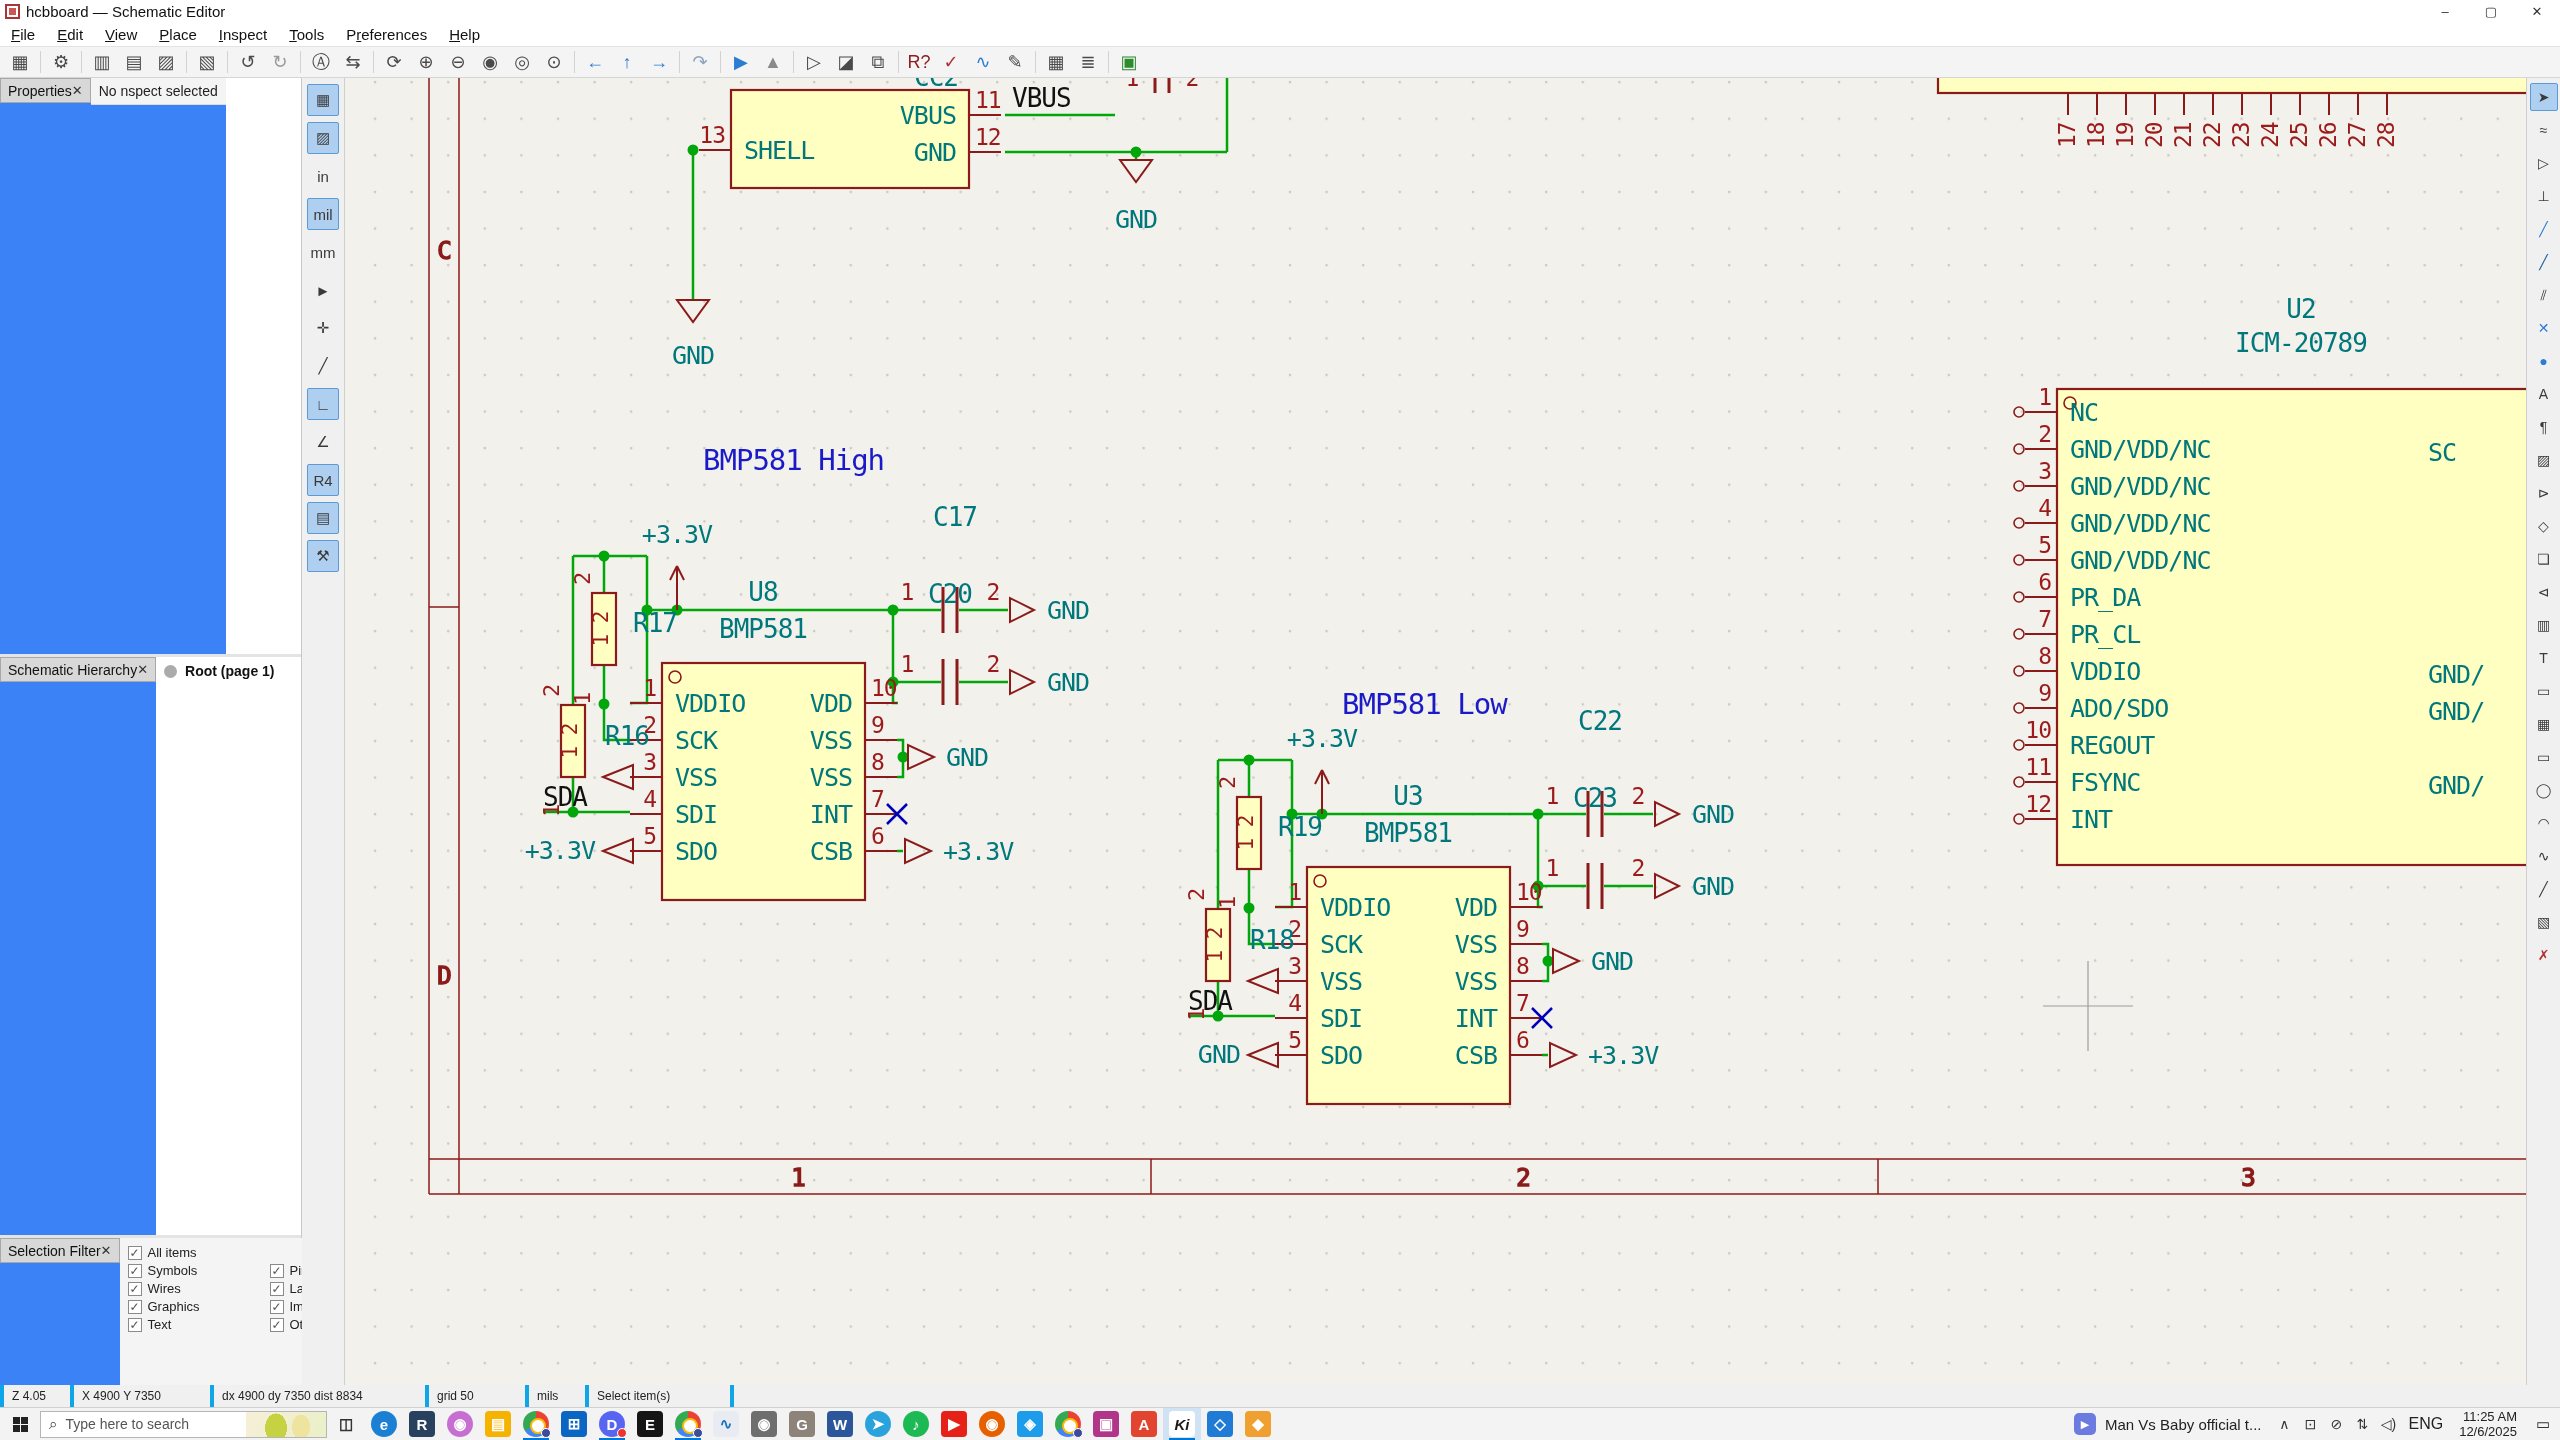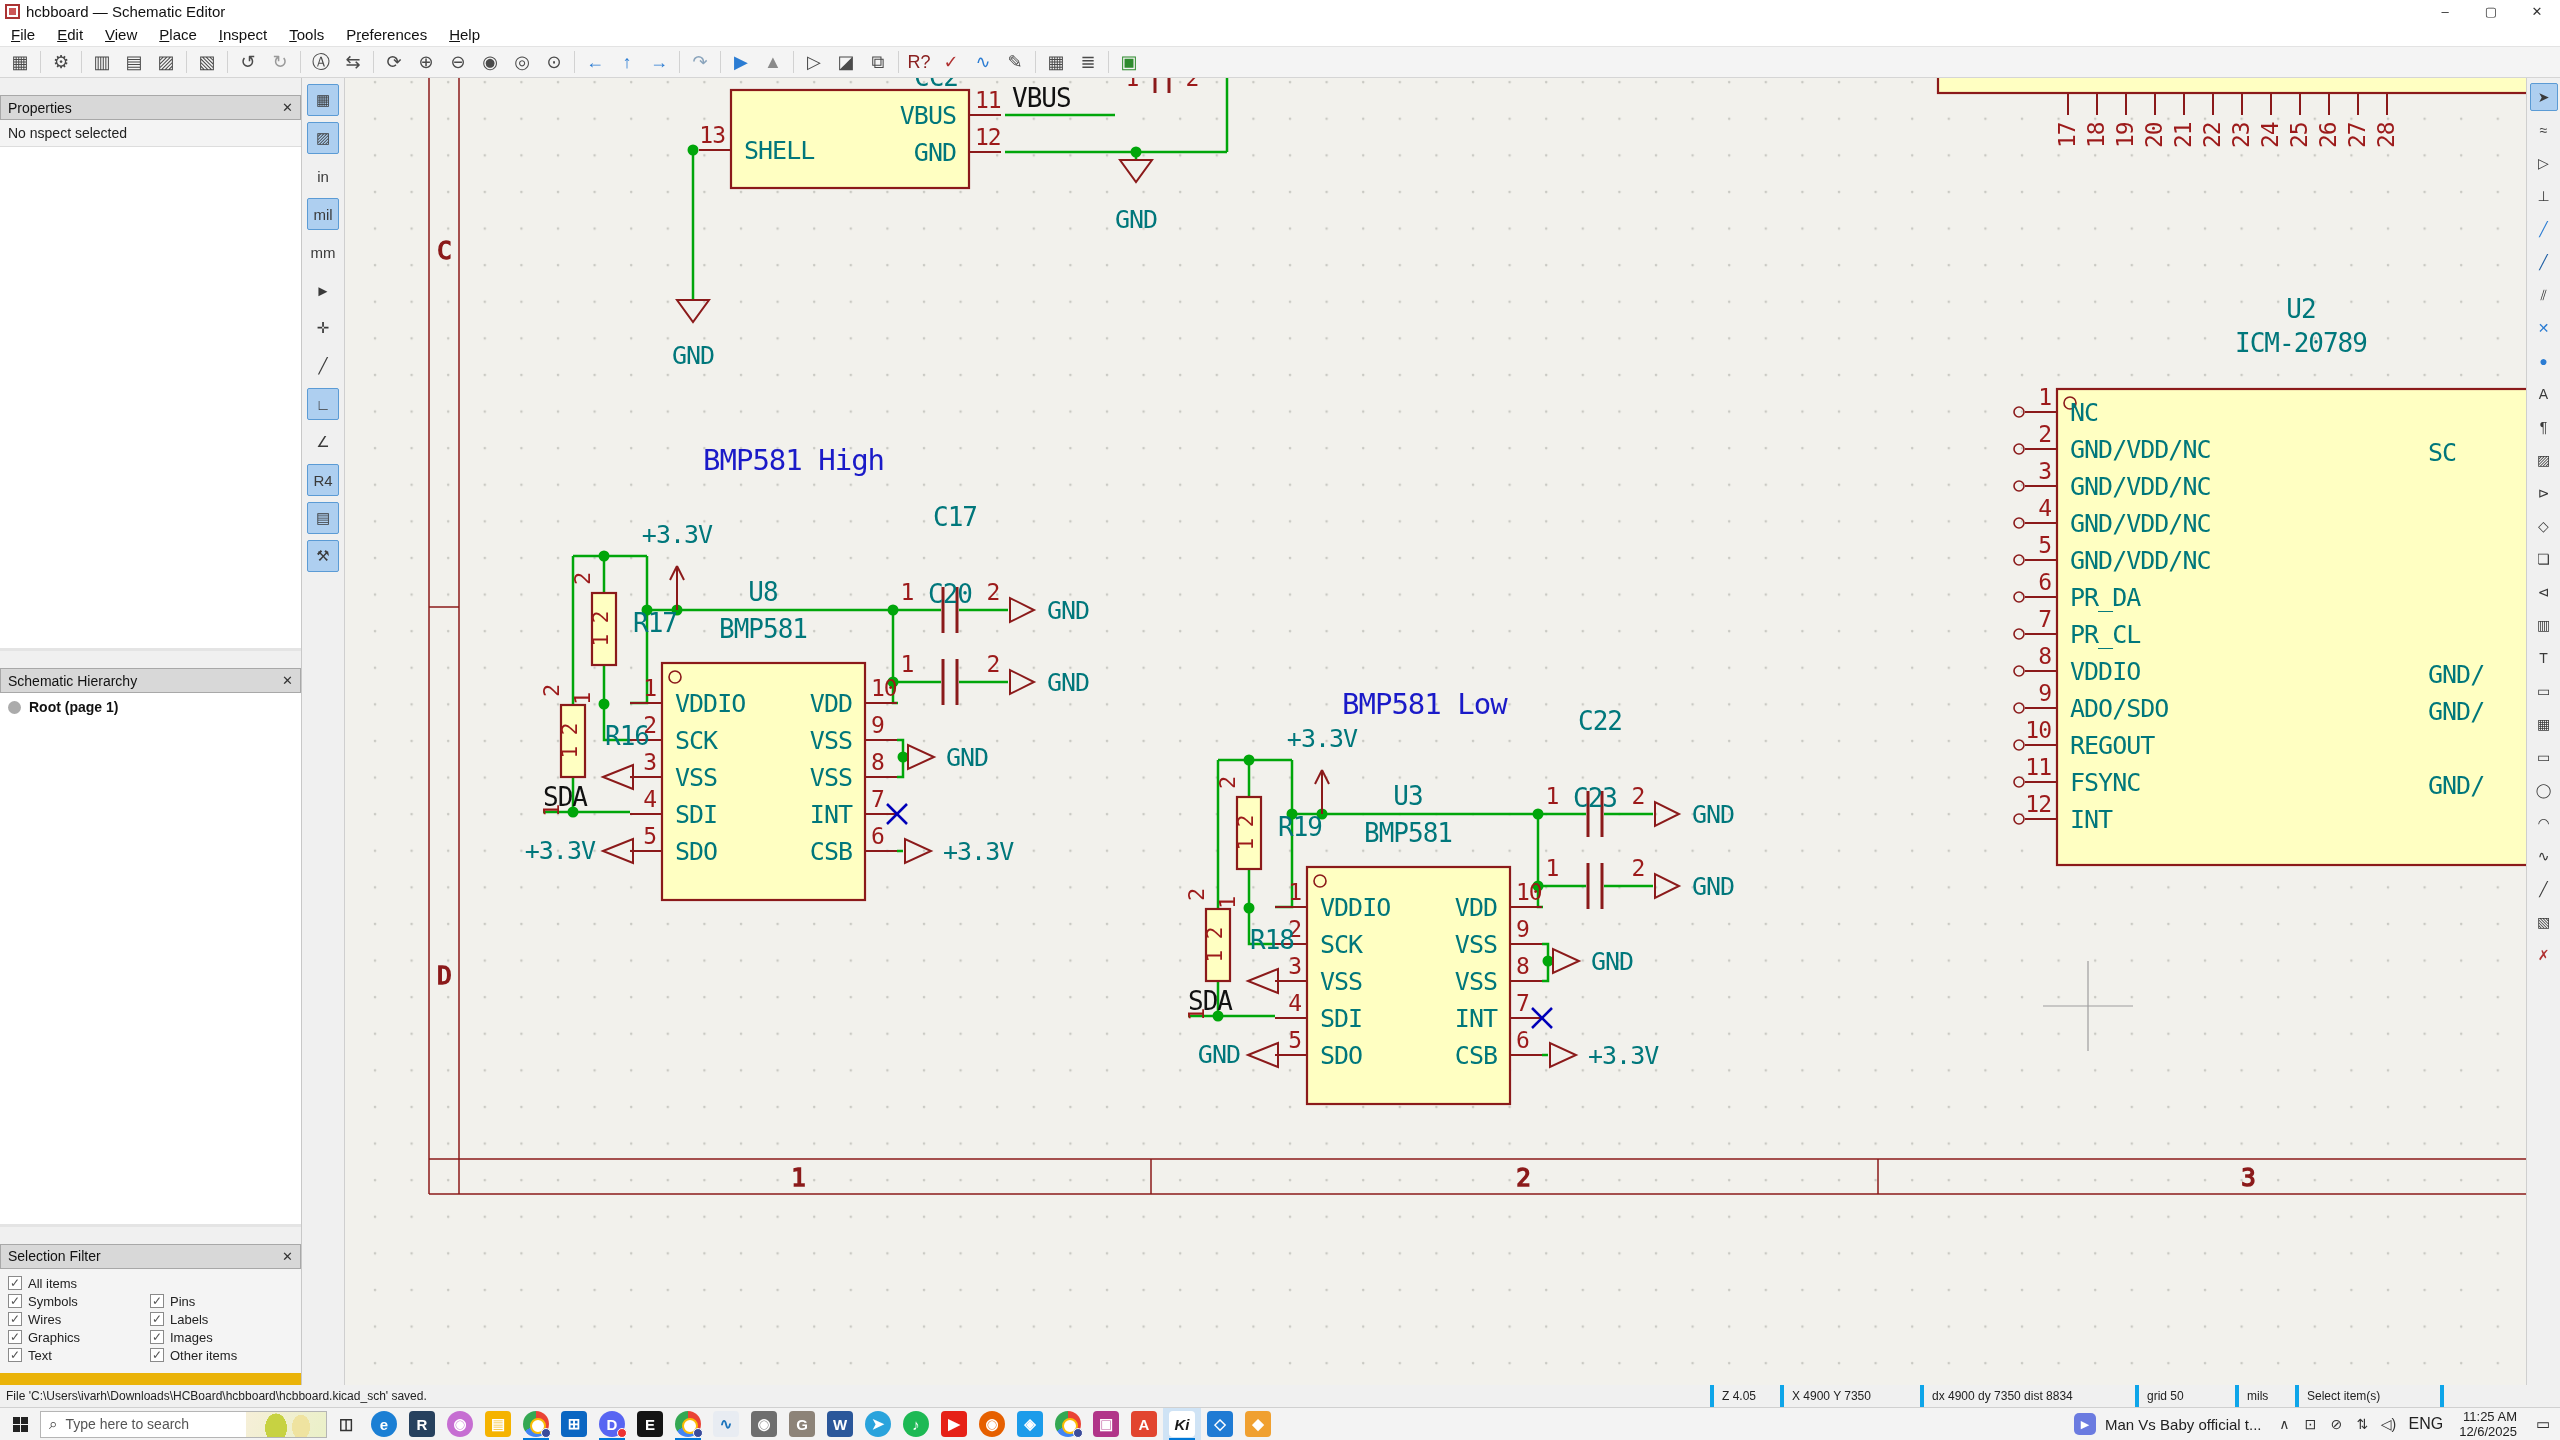--- a/index.html
+++ b/index.html
@@ -12,21 +12,21 @@
   .win-controls { margin-left:auto; display:flex; }
   .win-btn { width:46px; height:23px; display:flex; align-items:center; justify-content:center; font-size:13px; color:#333; }
   .menubar { height:24px; background:#FFFFFF; display:flex; align-items:center; font-size:15px; color:#111; border-bottom:1px solid #E3E3E3; }
   .menu-item { padding:0 11px; } .menu-item u { text-decoration:underline; }
   .toolbar { height:31px; background:#F4F4F4; border-bottom:1px solid #D5D5D5; display:flex; align-items:center; padding-left:4px; }
   .tb-icon { width:26px; height:26px; margin:0 3px; display:flex; align-items:center; justify-content:center; font-size:18px; color:#4A4A4A; border-radius:2px; }
   .tb-sep { width:1px; height:22px; background:#D2D2D2; margin:0 4px; }
   
   .main { display:flex; height:1307px; }
   .left-col { width:302px; background:#F0F0F0; display:flex; flex-direction:column; border-right:1px solid #C8C8C8; }
-  .panel { display:flex; flex-direction:column; border-bottom:3px solid #E4E4E4; background:#eab308;margin-top:17px; }
+  .panel { display:flex; flex-direction:row; border-bottom:3px solid #E4E4E4; background:#3b82f6; }
   .panel-header { height:25px; background:#D8D8D8; border:1px solid #A8A8A8; display:flex; align-items:center; font-size:14px; color:#111; padding:0 7px; flex:none; }
   .panel-close { margin-left:auto; font-size:13px; color:#333; }
   .panel-sub { height:27px; background:#F4F4F4; border-bottom:1px solid #DDD; display:flex; align-items:center; padding:0 8px; font-size:14px; color:#222; flex:none; }
   .panel-body { flex:1; background:#FFFFFF; }
   .hier-row { display:flex; align-items:center; padding:6px 8px; font-size:14px; font-weight:bold; color:#111; }
   .hier-dot { width:13px; height:13px; border-radius:50%; background:#ABABAB; margin-right:8px; }
   .filter-body { background:#F4F4F4; padding:7px 8px; font-size:13px; color:#222; }
   .chk-row { display:flex; margin-bottom:3px; }
   .chk { display:flex; align-items:center; width:142px; }
   .chk .box { width:14px; height:14px; border:1px solid #8A8A8A; background:#fff; color:#555; font-size:12px; line-height:12px; text-align:center; margin-right:6px; flex:none; }
@@ -625,21 +625,20 @@
       <div class="strip-icon">◯</div>
       <div class="strip-icon">◠</div>
       <div class="strip-icon">∿</div>
       <div class="strip-icon">╱</div>
       <div class="strip-icon">▧</div>
       <div class="strip-icon" style="color: rgb(176, 48, 48);">✗</div>
     </div>
 </div>
 
 <div class="statusbar">
-  <div class="status-msg">File 'C:\Users\ivarh\Downloads\HCBoard\hcbboard\hcbboard.kicad_sch' saved.</div>
   <div class="status-seg" style="width:70px">Z 4.05</div>
   <div class="status-seg" style="width:140px">X 4900  Y 7350</div>
   <div class="status-seg" style="width:215px">dx 4900  dy 7350  dist 8834</div>
   <div class="status-seg" style="width:100px">grid 50</div>
   <div class="status-seg" style="width:60px">mils</div>
   <div class="status-seg" style="width:145px">Select item(s)</div>
   <div class="status-seg" style="width:120px"></div>
 </div>
 
 <div class="taskbar">

